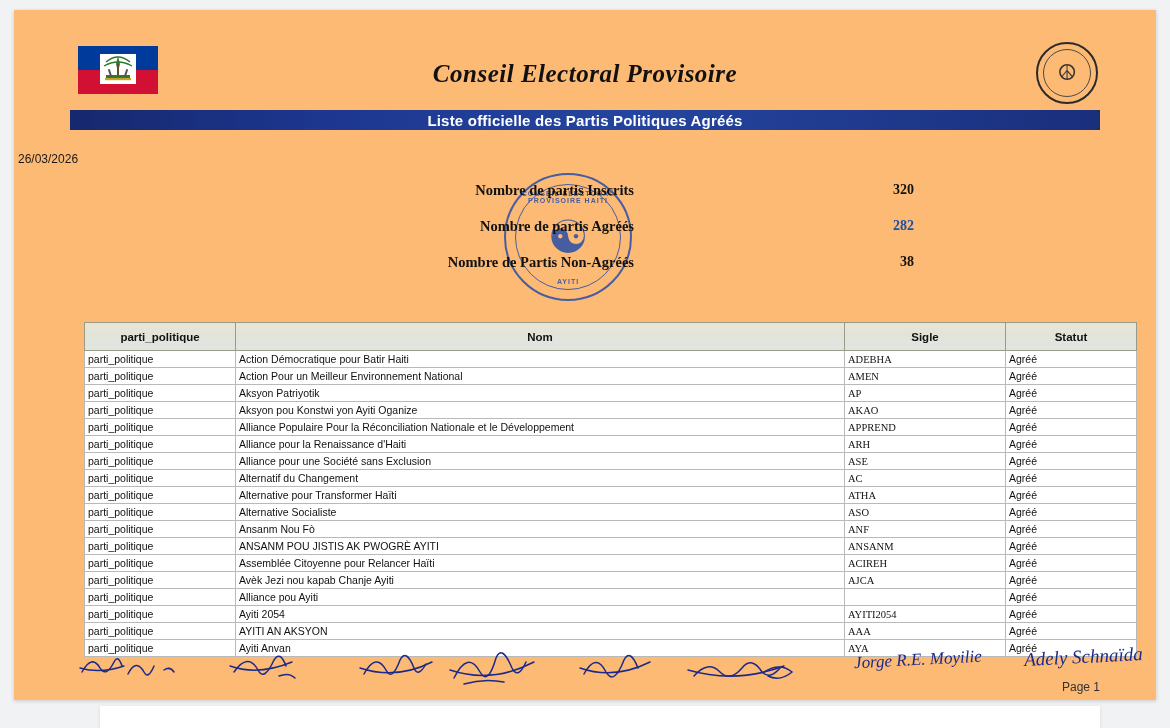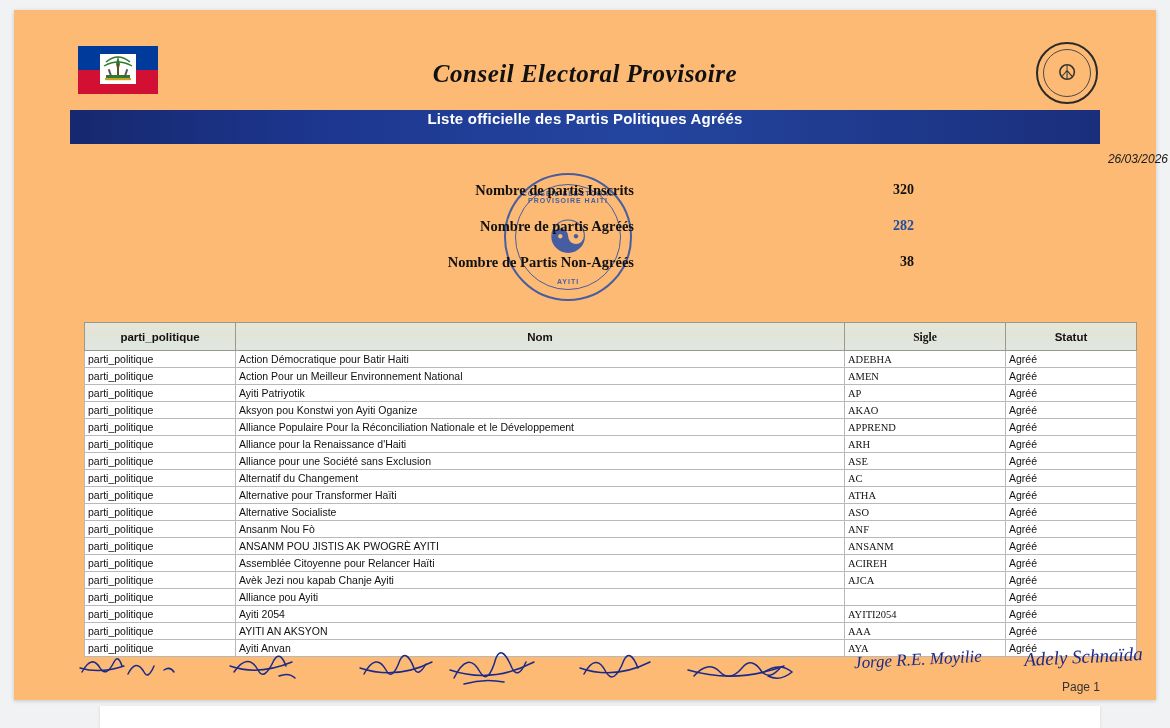--- a/index.html
+++ b/index.html
@@ -86,41 +86,41 @@
     color: #333;
     line-height: 1;
   }
 
   
   .banner {
     position: absolute;
     left: 56px;
     top: 100px;
     width: 1030px;
-    height: 34px;
+    height: 20px;
     background: linear-gradient(90deg, #16286e 0%, #1d3790 25%, #24459f 55%, #1a2f7c 100%);
     display: flex;
+    align-items: center;
     justify-content: center;
   }
   .banner-text {
     color: #ffffff;
     font-size: 15px;
     font-weight: bold;
     letter-spacing: 0.2px;
   }
 
   .doc-date {
     position: absolute;
-    left: 12px;
+    left: 4px;
     top: 142px;
     width: 100%;
-    text-align: right;
+    text-align: left;
     font-size: 12px;
     color: #1a1a1a;
-    font-style: italic;
   }
 
   
   .stats {
     position: absolute;
     left: 300px;
     top: 172px;
     width: 600px;
     font-family: Liberation Serif, serif;
   }
@@ -219,21 +219,21 @@
     background: #ffffff;
     white-space: nowrap;
     overflow: hidden;
   }
   td.c-party { width: 142px; color: #222; }
   td.c-nom   { width: 600px; }
   td.c-sigle { width: 152px; font-family: Liberation Serif, serif; }
   td.c-statut{ width: 122px; color: #1f7a34; }
   th.c-party { width: 142px; }
   th.c-nom   { width: 600px; }
-  th.c-sigle { width: 152px; font-family: Liberation Serif, serif; }
+  th.c-sigle { width: 152px; }
   th.c-statut{ width: 122px; }
   td.c-statut { color: #2e8b3d; }
 
   
   .signatures {
     position: absolute;
     left: 50px;
     top: 632px;
     width: 1060px;
     height: 46px;
@@ -337,21 +337,21 @@
               <td class="c-statut">Agréé</td>
             </tr>
             <tr>
               <td class="c-party">parti_politique</td>
               <td class="c-nom">Action Pour un Meilleur Environnement National</td>
               <td class="c-sigle">AMEN</td>
               <td class="c-statut">Agréé</td>
             </tr>
             <tr>
               <td class="c-party">parti_politique</td>
-              <td class="c-nom">Ayiti Patriyotik</td>
+              <td class="c-nom">Aksyon Patriyotik</td>
               <td class="c-sigle">AP</td>
               <td class="c-statut">Agréé</td>
             </tr>
             <tr>
               <td class="c-party">parti_politique</td>
               <td class="c-nom">Aksyon pou Konstwi yon Ayiti Oganize</td>
               <td class="c-sigle">AKAO</td>
               <td class="c-statut">Agréé</td>
             </tr>
             <tr>

